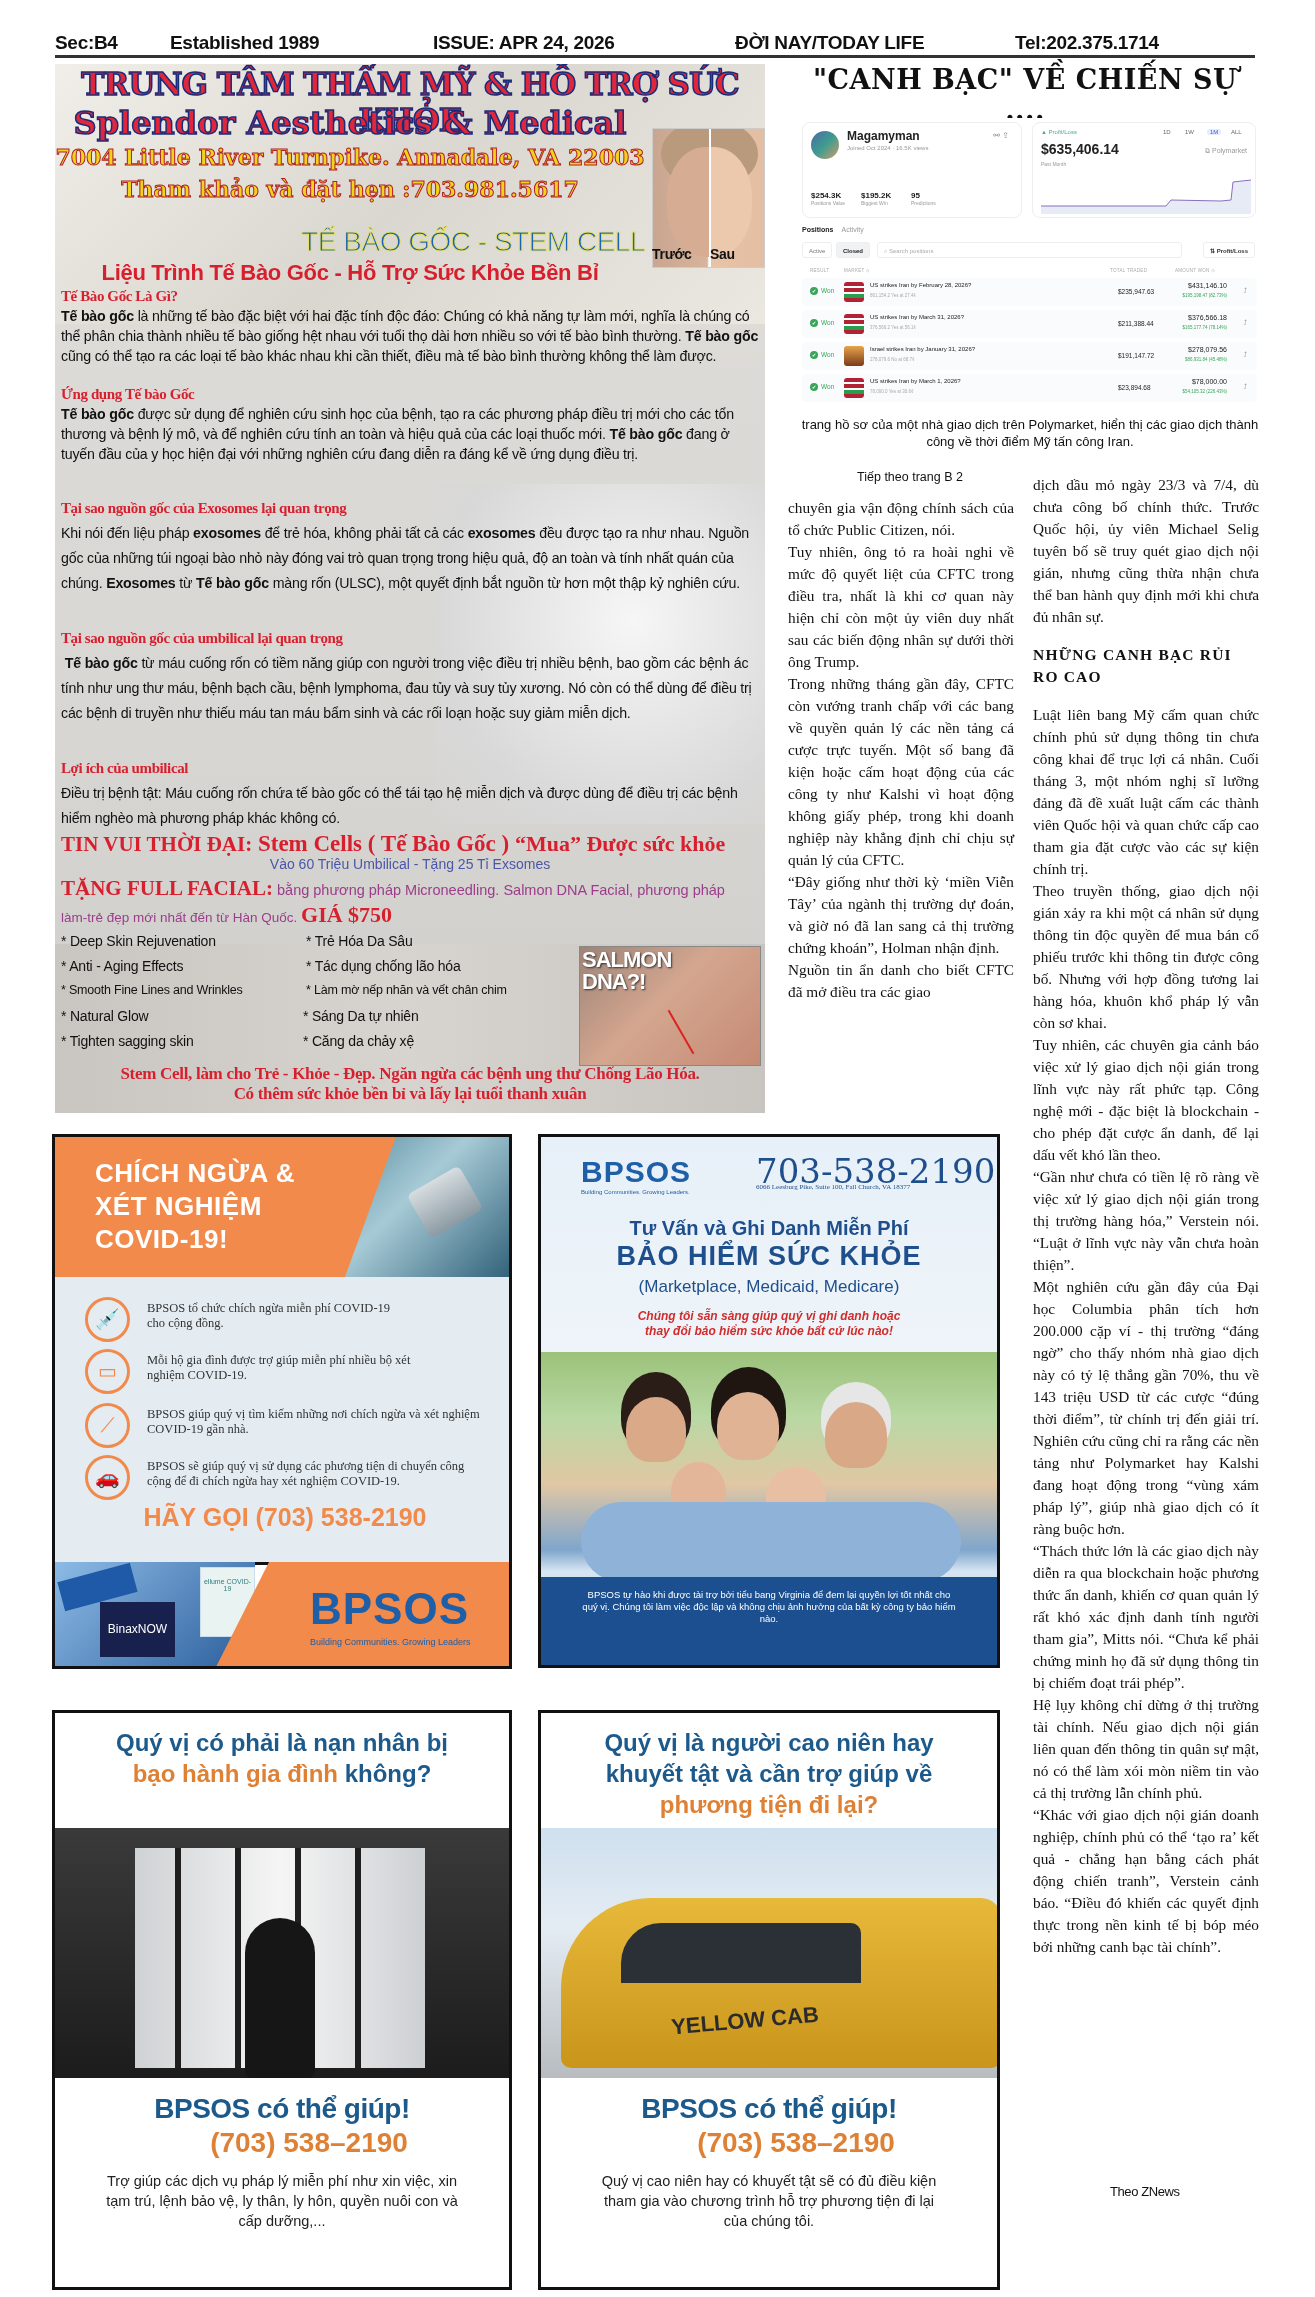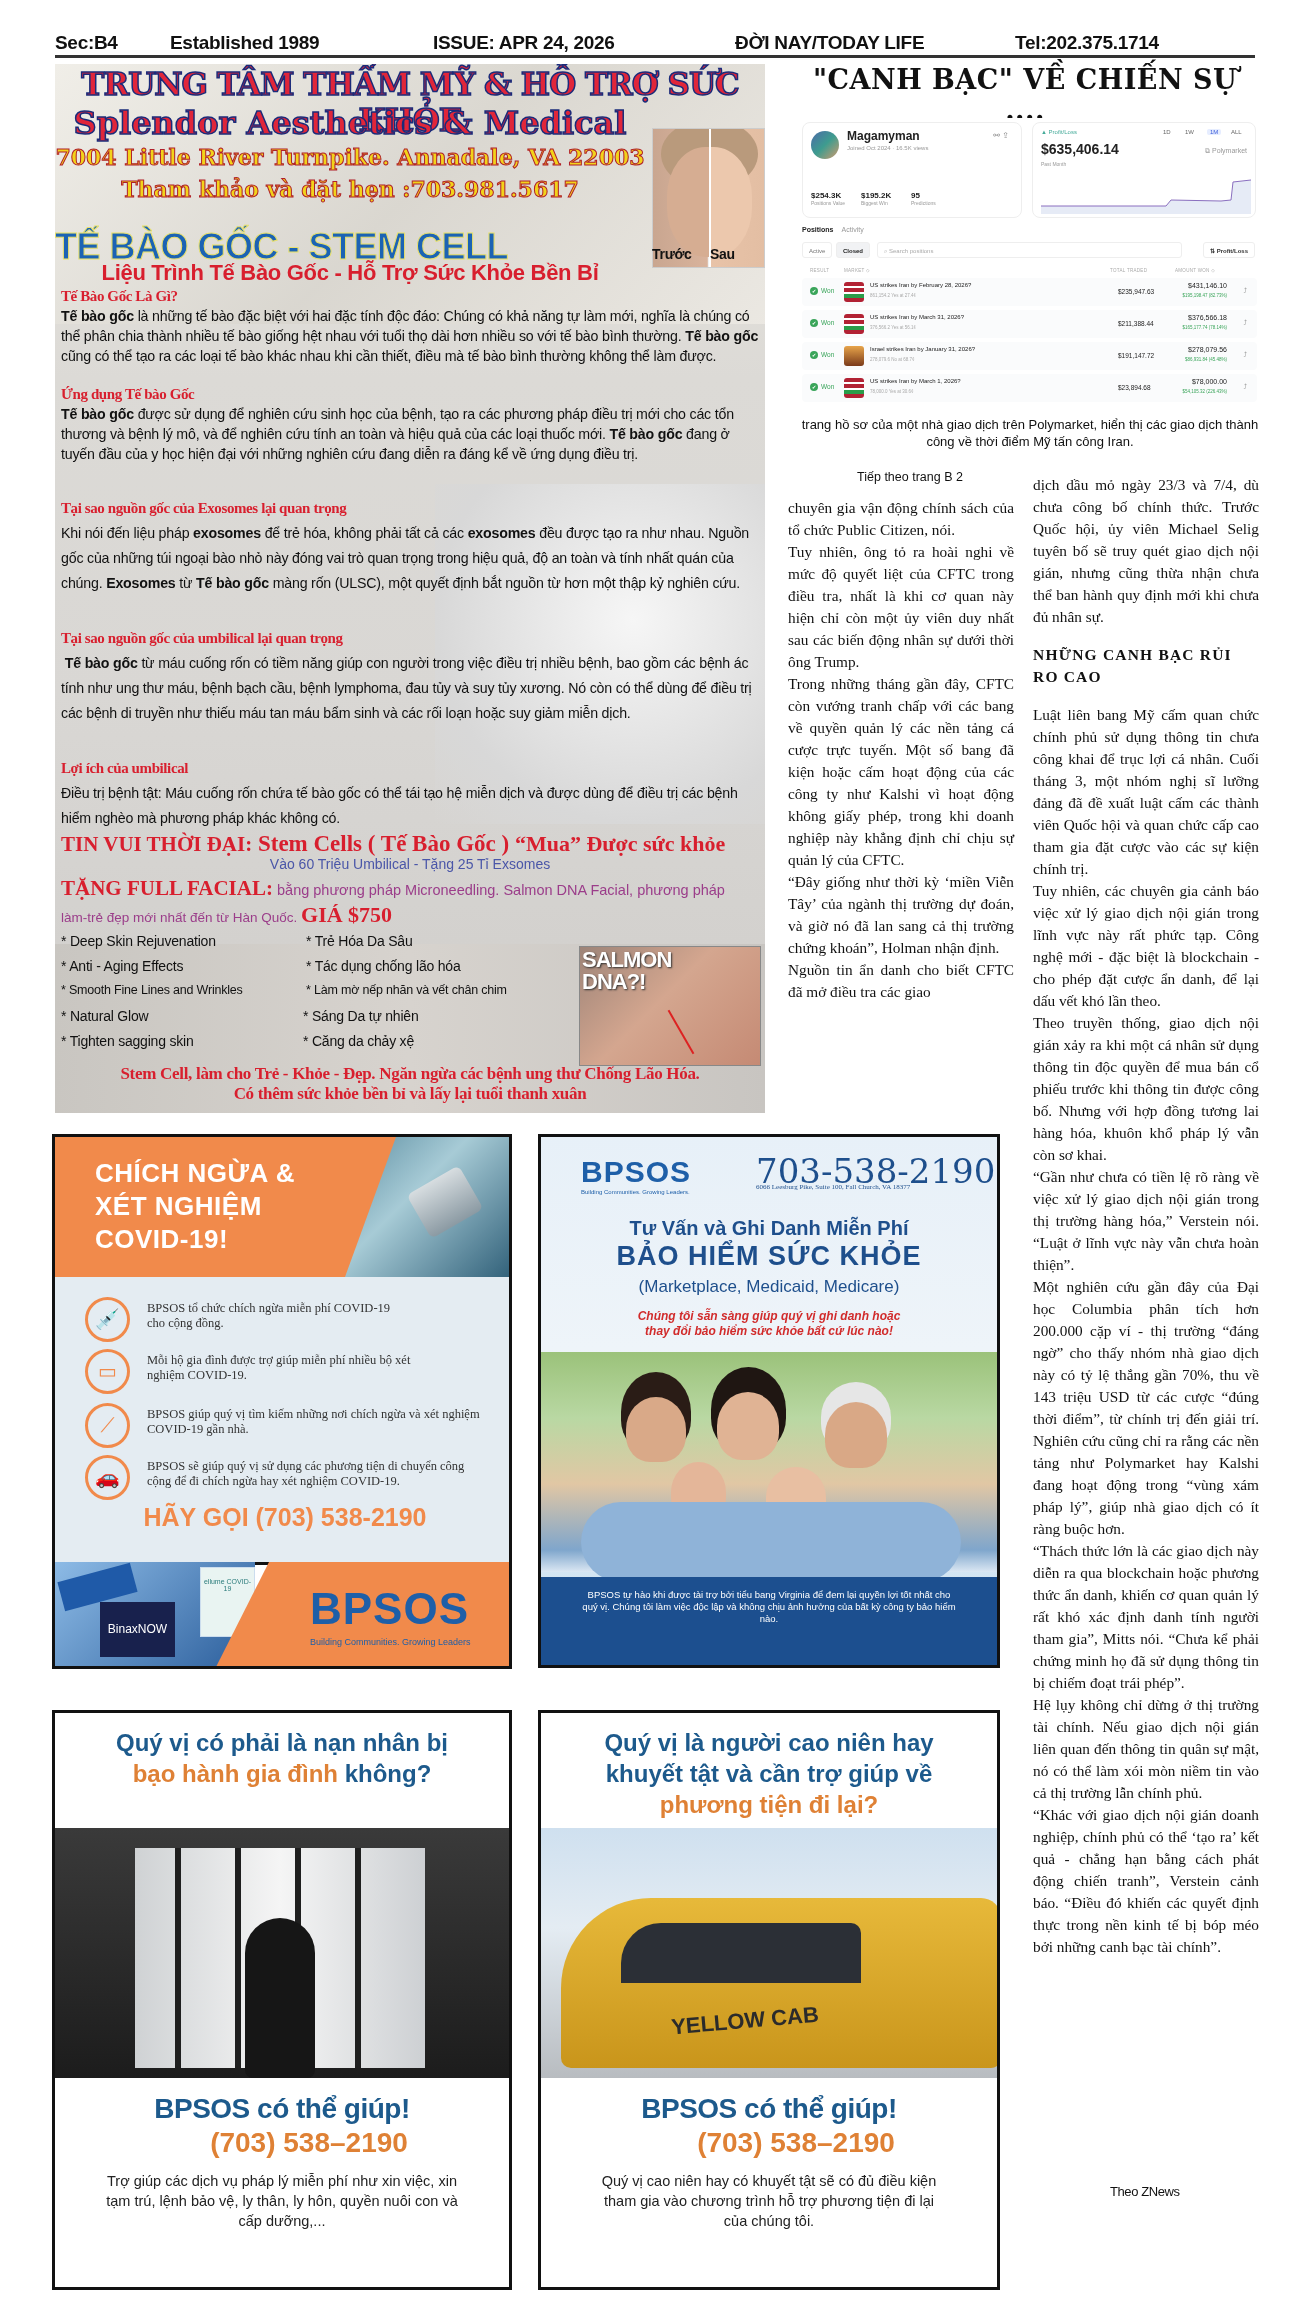--- a/index.html
+++ b/index.html
@@ -12,21 +12,21 @@
 
   
   #stem-ad { left: 55px; top: 64px; width: 710px; height: 1049px; background: linear-gradient(180deg,#e9e6df 0%,#dcdad6 30%,#d9d7d4 60%,#cfcdca 100%); overflow: hidden; }
   #stem-ad .bgshape1 { position:absolute; left:0; top:0; width:710px; height:260px; background: linear-gradient(135deg,#f1efe9 0%,#d9d6cf 50%,#ece9e3 100%); opacity:.9; }
   #stem-ad .bgshape2 { position:absolute; left:380px; top:420px; width:330px; height:340px; background: radial-gradient(ellipse at 60% 40%, #f6f6f6 0%, #d8d8d8 70%, transparent 100%); }
   #stem-ad .bgshape3 { position:absolute; left:0; top:880px; width:710px; height:170px; background: linear-gradient(90deg,#c9c6c1,#d7d3ce,#c8c5c1); }
   .stem-t1 { position:absolute; left:0; width:710px; text-align:center; top:2px; font-family:"DejaVu Serif",serif; font-weight:bold; font-size:31px; color:#e0263a; -webkit-text-stroke:1.5px #1a2b7a; letter-spacing:-1px; }
   .stem-t2 { position:absolute; left:0; width:590px; text-align:center; top:40px; font-family:"DejaVu Serif",serif; font-weight:bold; font-size:32px; color:#e0263a; -webkit-text-stroke:1.5px #1a2b7a; }
   .stem-addr { position:absolute; left:0; width:590px; text-align:center; top:80px; font-family:"DejaVu Serif",serif; font-weight:bold; font-size:22px; color:#f2d31a; -webkit-text-stroke:1px #b0202a; }
   .stem-phone { position:absolute; left:0; width:590px; text-align:center; top:112px; font-family:"DejaVu Serif",serif; font-weight:bold; font-size:22px; color:#f2d31a; -webkit-text-stroke:1px #b0202a; }
-  .stem-t3 { position:absolute; left:0; width:590px; text-align:left; top:162px; font-family:"Liberation Sans",sans-serif; font-weight:bold; font-size:36px; color:#1b63b4; -webkit-text-stroke:1px #e8e06e; letter-spacing:-0.5px; }
+  .stem-t3 { position:absolute; left:0; width:590px; text-align:right; top:162px; font-family:"Liberation Sans",sans-serif; font-weight:normal; font-size:28px; color:#1b63b4; -webkit-text-stroke:1px #e8e06e; letter-spacing:-0.5px; }
   .stem-t4 { position:absolute; left:0; width:590px; text-align:center; top:196px; font-weight:bold; font-size:22px; color:#d81f2e; letter-spacing:-0.3px; }
   .face { position:absolute; left:597px; top:64px; width:113px; height:140px; border:1px solid #ccc; overflow:hidden; background: linear-gradient(90deg,#c9a690 0%,#d9b39c 49%,#f0f0f0 49.5%,#f0f0f0 50.5%,#e8c3a8 51%,#e3bea3 100%); }
   .face .hair { position:absolute; left:8px; top:-10px; width:97px; height:70px; border-radius:50%; background:#b99a7c; }
   .face .skin { position:absolute; left:14px; top:18px; width:85px; height:110px; border-radius:45%; background:linear-gradient(90deg,#d6ad92 0%,#d6ad92 50%,#ecc8ad 50%,#ecc8ad 100%); }
   .face .divider { position:absolute; left:56px; top:0; width:2px; height:140px; background:#fff; }
   .face-label { position:absolute; top:182px; font-weight:bold; font-size:14px; color:#111; letter-spacing:-0.3px; }
   .stem-body { position:absolute; left:6px; width:700px; font-size:14.2px; line-height:20px; color:#111; letter-spacing:-0.2px; }
   .stem-h { font-family:"Liberation Serif",serif; font-weight:bold; color:#d81f2e; font-size:15px; letter-spacing:-0.4px; }
   .stem-body b { font-weight:bold; }
   .stem-p { line-height:25px; }
@@ -316,22 +316,22 @@
   <p>Tuy nhiên, ông tỏ ra hoài nghi về mức độ quyết liệt của CFTC trong điều tra, nhất là khi cơ quan này hiện chỉ còn một ủy viên duy nhất sau các biến động nhân sự dưới thời ông Trump.</p>
   <p>Trong những tháng gần đây, CFTC còn vướng tranh chấp với các bang về quyền quản lý các nền tảng cá cược trực tuyến. Một số bang đã kiện hoặc cấm hoạt động của các công ty như Kalshi vì hoạt động không giấy phép, trong khi doanh nghiệp này khẳng định chỉ chịu sự quản lý của CFTC.</p>
   <p>“Đây giống như thời kỳ ‘miền Viễn Tây’ của ngành thị trường dự đoán, và giờ nó đã lan sang cả thị trường chứng khoán”, Holman nhận định.</p>
   <p>Nguồn tin ẩn danh cho biết CFTC đã mở điều tra các giao</p>
 </div>
 
 <div class="col" style="left:1033px;top:474px;width:226px">
   <p>dịch dầu mỏ ngày 23/3 và 7/4, dù chưa công bố chính thức. Trước Quốc hội, ủy viên Michael Selig tuyên bố sẽ truy quét giao dịch nội gián, nhưng cũng thừa nhận chưa thể ban hành quy định mới khi chưa đủ nhân sự.</p>
   <h3>NHỮNG CANH BẠC RỦI RO CAO</h3>
   <p>Luật liên bang Mỹ cấm quan chức chính phủ sử dụng thông tin chưa công khai để trục lợi cá nhân. Cuối tháng 3, một nhóm nghị sĩ lưỡng đảng đã đề xuất luật cấm các thành viên Quốc hội và quan chức cấp cao tham gia đặt cược vào các sự kiện chính trị.</p>
+  <p>Theo truyền thống, giao dịch nội gián xảy ra khi một cá nhân sử dụng thông tin độc quyền để mua bán cổ phiếu trước khi thông tin được công bố. Nhưng với hợp đồng tương lai hàng hóa, khuôn khổ pháp lý vẫn còn sơ khai.</p>
   <p>Tuy nhiên, các chuyên gia cảnh báo việc xử lý giao dịch nội gián trong lĩnh vực này rất phức tạp. Công nghệ mới - đặc biệt là blockchain - cho phép đặt cược ẩn danh, để lại dấu vết khó lần theo.</p>
-  <p>Theo truyền thống, giao dịch nội gián xảy ra khi một cá nhân sử dụng thông tin độc quyền để mua bán cổ phiếu trước khi thông tin được công bố. Nhưng với hợp đồng tương lai hàng hóa, khuôn khổ pháp lý vẫn còn sơ khai.</p>
   <p>“Gần như chưa có tiền lệ rõ ràng về việc xử lý giao dịch nội gián trong thị trường hàng hóa,” Verstein nói. “Luật ở lĩnh vực này vẫn chưa hoàn thiện”.</p>
   <p>Một nghiên cứu gần đây của Đại học Columbia phân tích hơn 200.000 cặp ví - thị trường “đáng ngờ” cho thấy nhóm nhà giao dịch này có tỷ lệ thắng gần 70%, thu về 143 triệu USD từ các cược “đúng thời điểm”, từ chính trị đến giải trí. Nghiên cứu cũng chỉ ra rằng các nền tảng như Polymarket hay Kalshi đang hoạt động trong “vùng xám pháp lý”, giúp nhà giao dịch có ít ràng buộc hơn.</p>
   <p>“Thách thức lớn là các giao dịch này diễn ra qua blockchain hoặc phương thức ẩn danh, khiến cơ quan quản lý rất khó xác định danh tính người tham gia”, Mitts nói. “Chưa kể phải chứng minh họ đã sử dụng thông tin bị chiếm đoạt trái phép”.</p>
   <p>Hệ lụy không chỉ dừng ở thị trường tài chính. Nếu giao dịch nội gián liên quan đến thông tin quân sự mật, nó có thể làm xói mòn niềm tin vào cả thị trường lẫn chính phủ.</p>
   <p>“Khác với giao dịch nội gián doanh nghiệp, chính phủ có thể ‘tạo ra’ kết quả - chẳng hạn bằng cách phát động chiến tranh”, Verstein cảnh báo. “Điều đó khiến các quyết định thực trong nền kinh tế bị bóp méo bởi những canh bạc tài chính”.</p>
 </div>
 <div id="source" class="abs">Theo ZNews</div>
 
 <div id="covid-ad" class="ad" style="height:431px">
   <div class="covid-head">

